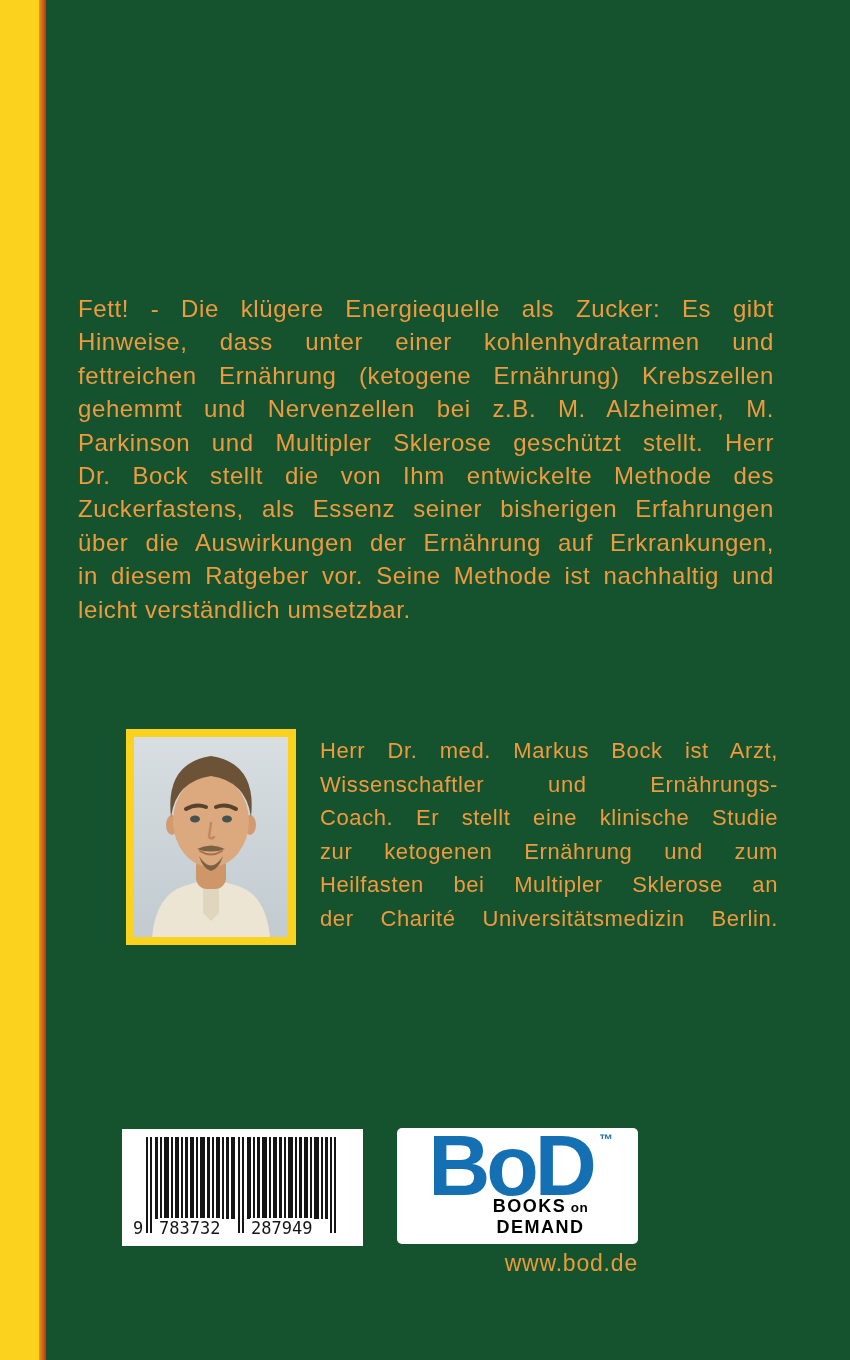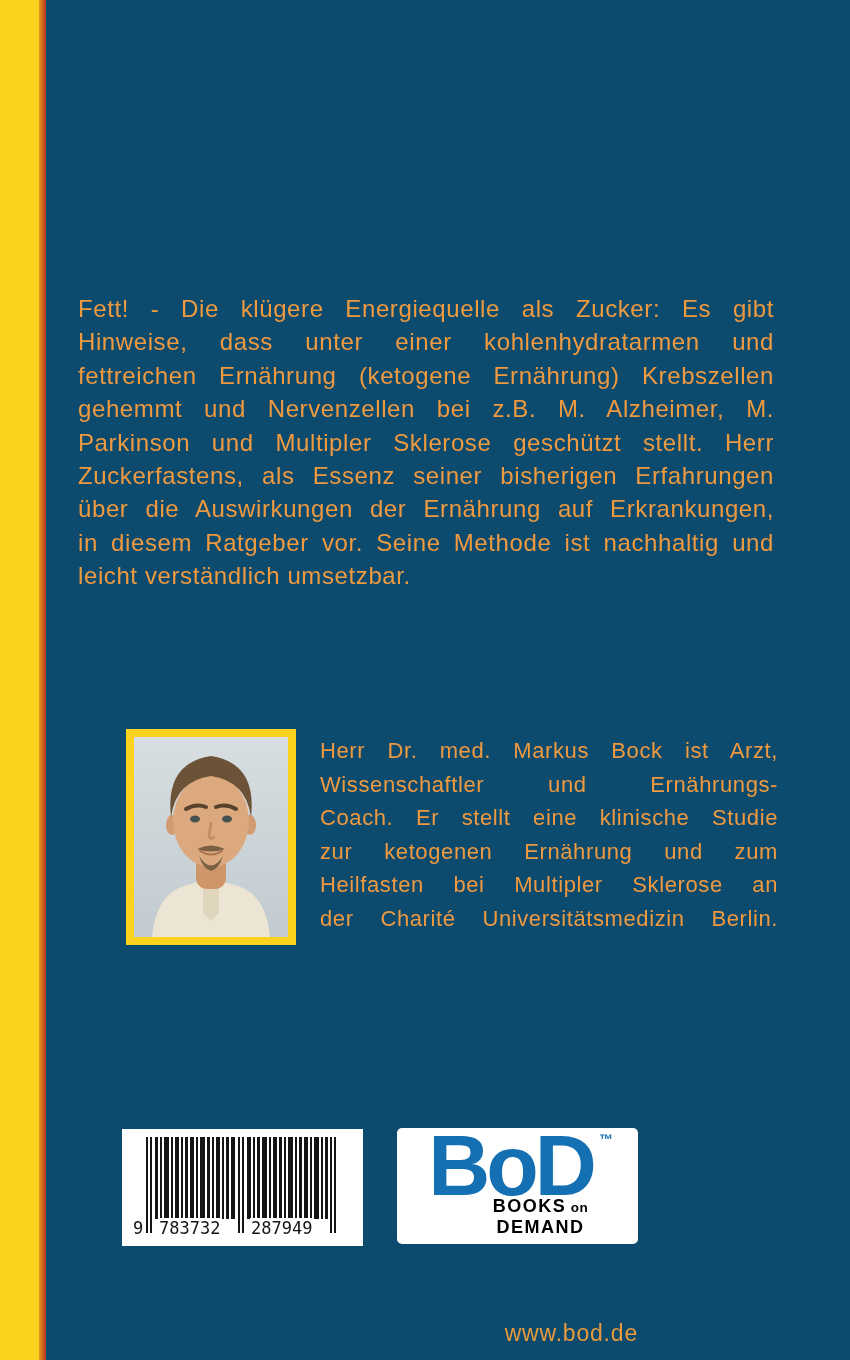--- a/index.html
+++ b/index.html
@@ -1,18 +1,18 @@
 <!DOCTYPE html>
 <html><head>
 <meta charset="utf-8">
 <style>
   html,body{margin:0;padding:0;background:#222;}
   .cover{
     position:relative;width:850px;height:1360px;overflow:hidden;
-    background:#0c4a6e;
+    background:#14532d;
     font-family:"Liberation Sans",sans-serif;
   }
   .spine{position:absolute;left:0;top:0;width:39px;height:1360px;background:#FBD21E;}
   .spine-edge{position:absolute;left:39px;top:0;width:7px;height:1360px;
     background:linear-gradient(to right,#DE9A1A,#BE3320);}
   
   .blurb{position:absolute;left:78px;top:292px;width:696px;color:#F09A40;}
   .blurb .line{
     font-size:24px;line-height:33.4px;letter-spacing:0.6px;
     text-align:justify;text-align-last:justify;white-space:normal;
@@ -41,37 +41,38 @@
   
   .bod-box{position:absolute;left:397px;top:1128px;width:241px;height:116px;
     background:#FFFFFF;border-radius:5px;text-align:center;}
   .bod-word{position:relative;display:inline-block;margin-top:-8px;padding-right:14px;
     color:#1470B3;font-size:86px;font-weight:700;letter-spacing:-4px;line-height:1.05;}
   .tm{position:absolute;right:-6px;top:12px;font-size:14px;font-weight:700;letter-spacing:0;color:#1470B3;}
   .bod-tagline{margin-top:-14px;color:#000000;font-weight:700;}
   .tag-big{font-size:18px;letter-spacing:1.5px;margin-left:46px;}
   .tag-small{font-size:13.5px;letter-spacing:0.5px;font-weight:700;}
   
-  .website{position:absolute;left:397px;top:1320px;width:241px;text-align:right;
+  .website{position:absolute;left:397px;top:1250px;width:241px;text-align:right;
     color:#E89A3C;font-size:23px;letter-spacing:0.8px;}
 </style>
 </head>
 <body>
 
 <div class="cover">
 
   <div class="spine"></div>
   <div class="spine-edge"></div>
 
   <div class="blurb">
     <div class="line">Fett! - Die klügere Energiequelle als Zucker: Es gibt</div>
     <div class="line">Hinweise, dass unter einer kohlenhydratarmen und</div>
     <div class="line">fettreichen Ernährung (ketogene Ernährung) Krebszellen</div>
     <div class="line">gehemmt und Nervenzellen bei z.B. M. Alzheimer, M.</div>
     <div class="line">Parkinson und Multipler Sklerose geschützt stellt. Herr</div>
+    <div class="line">Dr. Bock stellt die von Ihm entwickelte Methode des</div>
     <div class="line">Zuckerfastens, als Essenz seiner bisherigen Erfahrungen</div>
     <div class="line">über die Auswirkungen der Ernährung auf Erkrankungen,</div>
     <div class="line">in diesem Ratgeber vor. Seine Methode ist nachhaltig und</div>
     <div class="line last">leicht verständlich umsetzbar.</div>
   </div>
 
   <div class="photo-frame">
     <svg viewBox="0 0 154 200" preserveAspectRatio="none">
       <defs>
         <linearGradient id="pbg" x1="0" y1="0" x2="0" y2="1">

